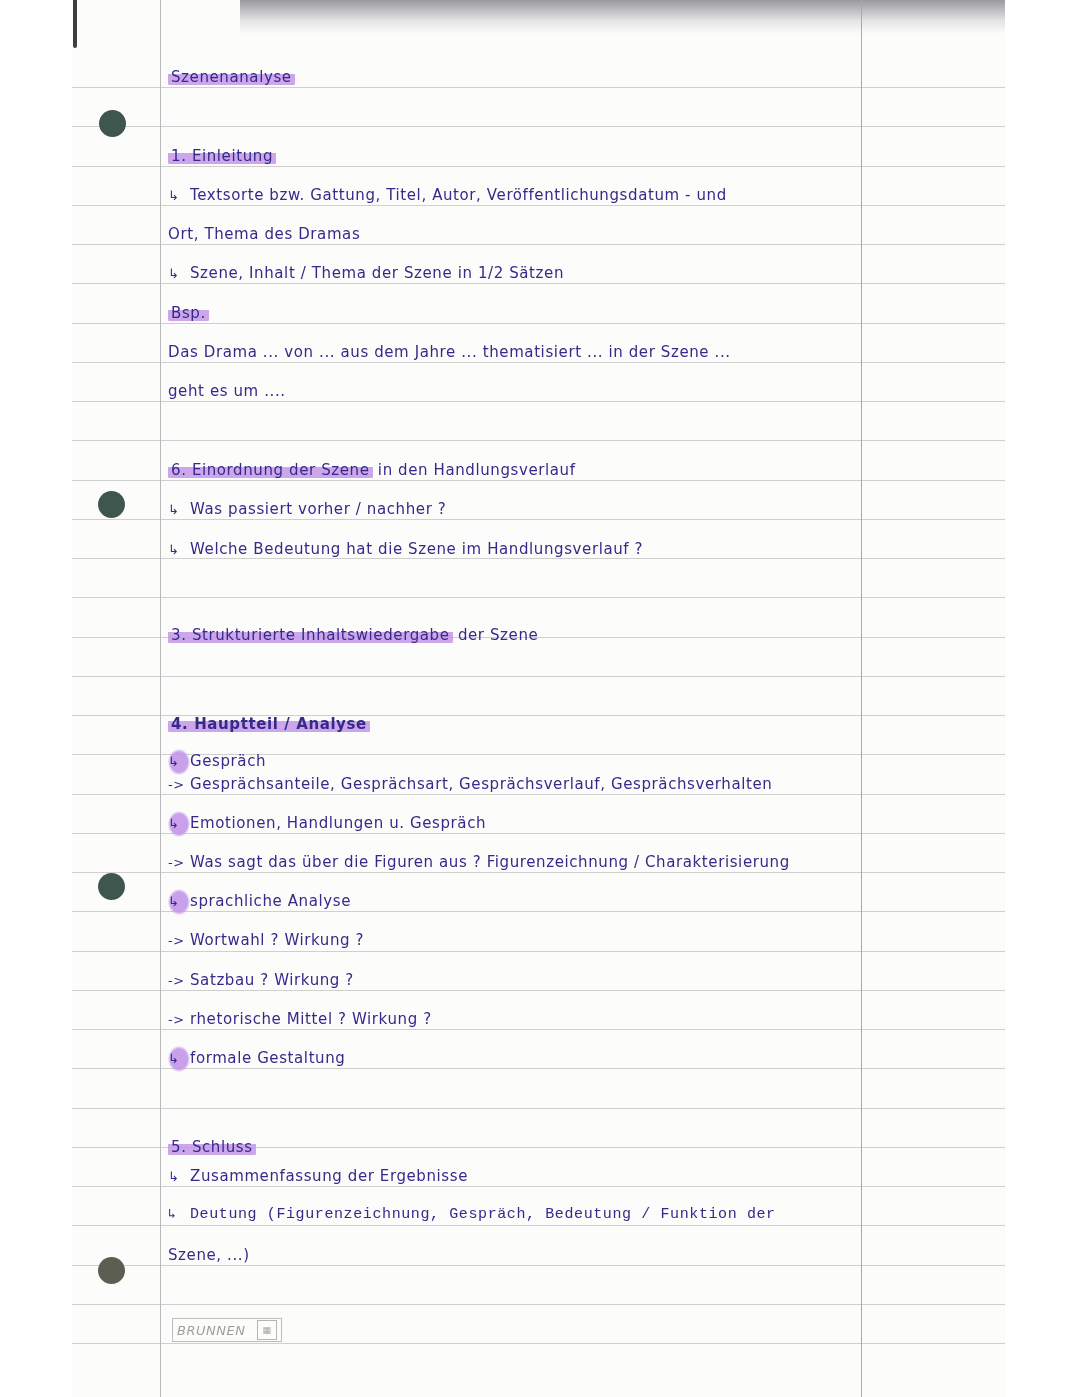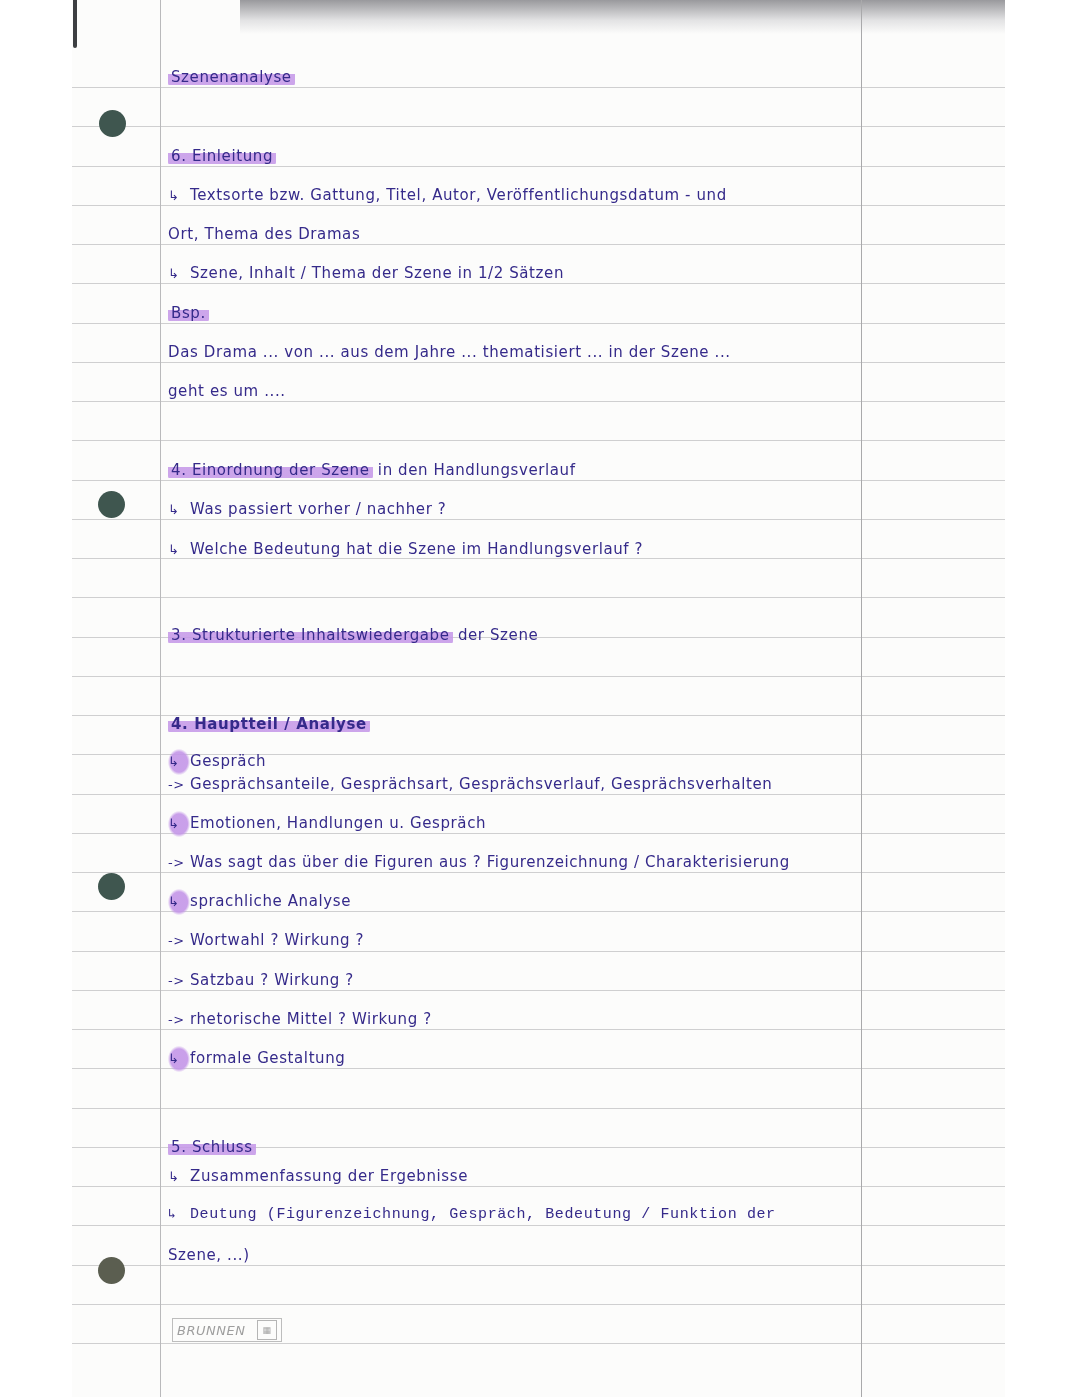--- a/index.html
+++ b/index.html
@@ -111,21 +111,21 @@
 <div class="hole" style="left:99px;top:110px;"></div>
 <div class="hole" style="left:98px;top:491px;"></div>
 <div class="hole" style="left:98px;top:873px;"></div>
 <div class="hole last" style="left:98px;top:1257px;"></div>
 
 <div class="line" style="top:64px;">
   <span class="hl">Szenenanalyse</span>
 </div>
 
 <div class="line" style="top:143px;">
-  <span class="hl">6. Einleitung</span>
+  <span class="hl">1. Einleitung</span>
 </div>
 <div class="line" style="top:182px;">
   <span class="bullet">↳</span><span>Textsorte bzw. Gattung, Titel, Autor, Veröffentlichungsdatum - und</span>
 </div>
 <div class="line" style="top:221px;">
   <span>Ort, Thema des Dramas</span>
 </div>
 <div class="line" style="top:260px;">
   <span class="bullet">↳</span><span>Szene, Inhalt / Thema der Szene in 1/2 Sätzen</span>
 </div>
@@ -133,21 +133,21 @@
   <span class="hl">Bsp.</span>
 </div>
 <div class="line" style="top:339px;">
   <span>Das Drama ... von ... aus dem Jahre ... thematisiert ... in der Szene ...</span>
 </div>
 <div class="line" style="top:378px;">
   <span>geht es um ....</span>
 </div>
 
 <div class="line" style="top:457px;">
-  <span class="hl">4. Einordnung der Szene</span><span> in den Handlungsverlauf</span>
+  <span class="hl">6. Einordnung der Szene</span><span> in den Handlungsverlauf</span>
 </div>
 <div class="line" style="top:496px;">
   <span class="bullet">↳</span><span>Was passiert vorher / nachher ?</span>
 </div>
 <div class="line" style="top:536px;">
   <span class="bullet">↳</span><span>Welche Bedeutung hat die Szene im Handlungsverlauf ?</span>
 </div>
 
 <div class="line" style="top:614px;margin-top:8px;">
   <span class="hl">3. Strukturierte Inhaltswiedergabe</span><span> der Szene</span>

